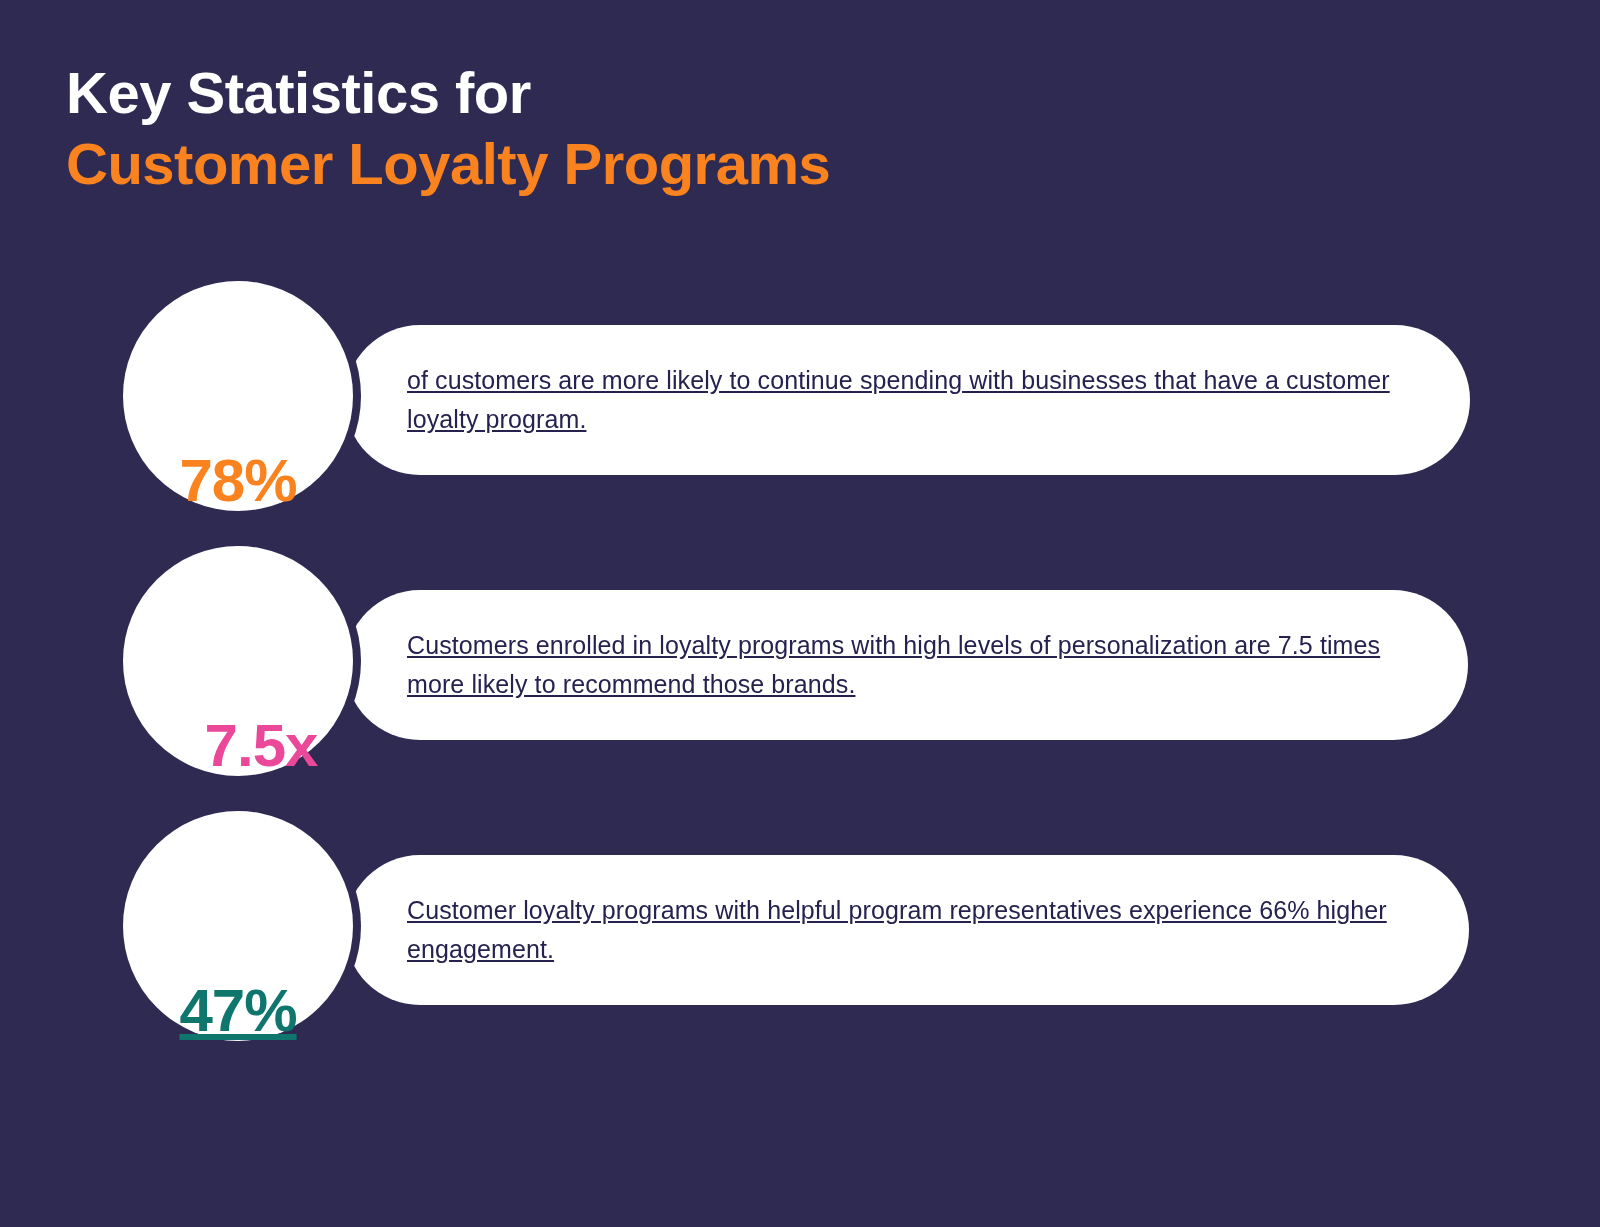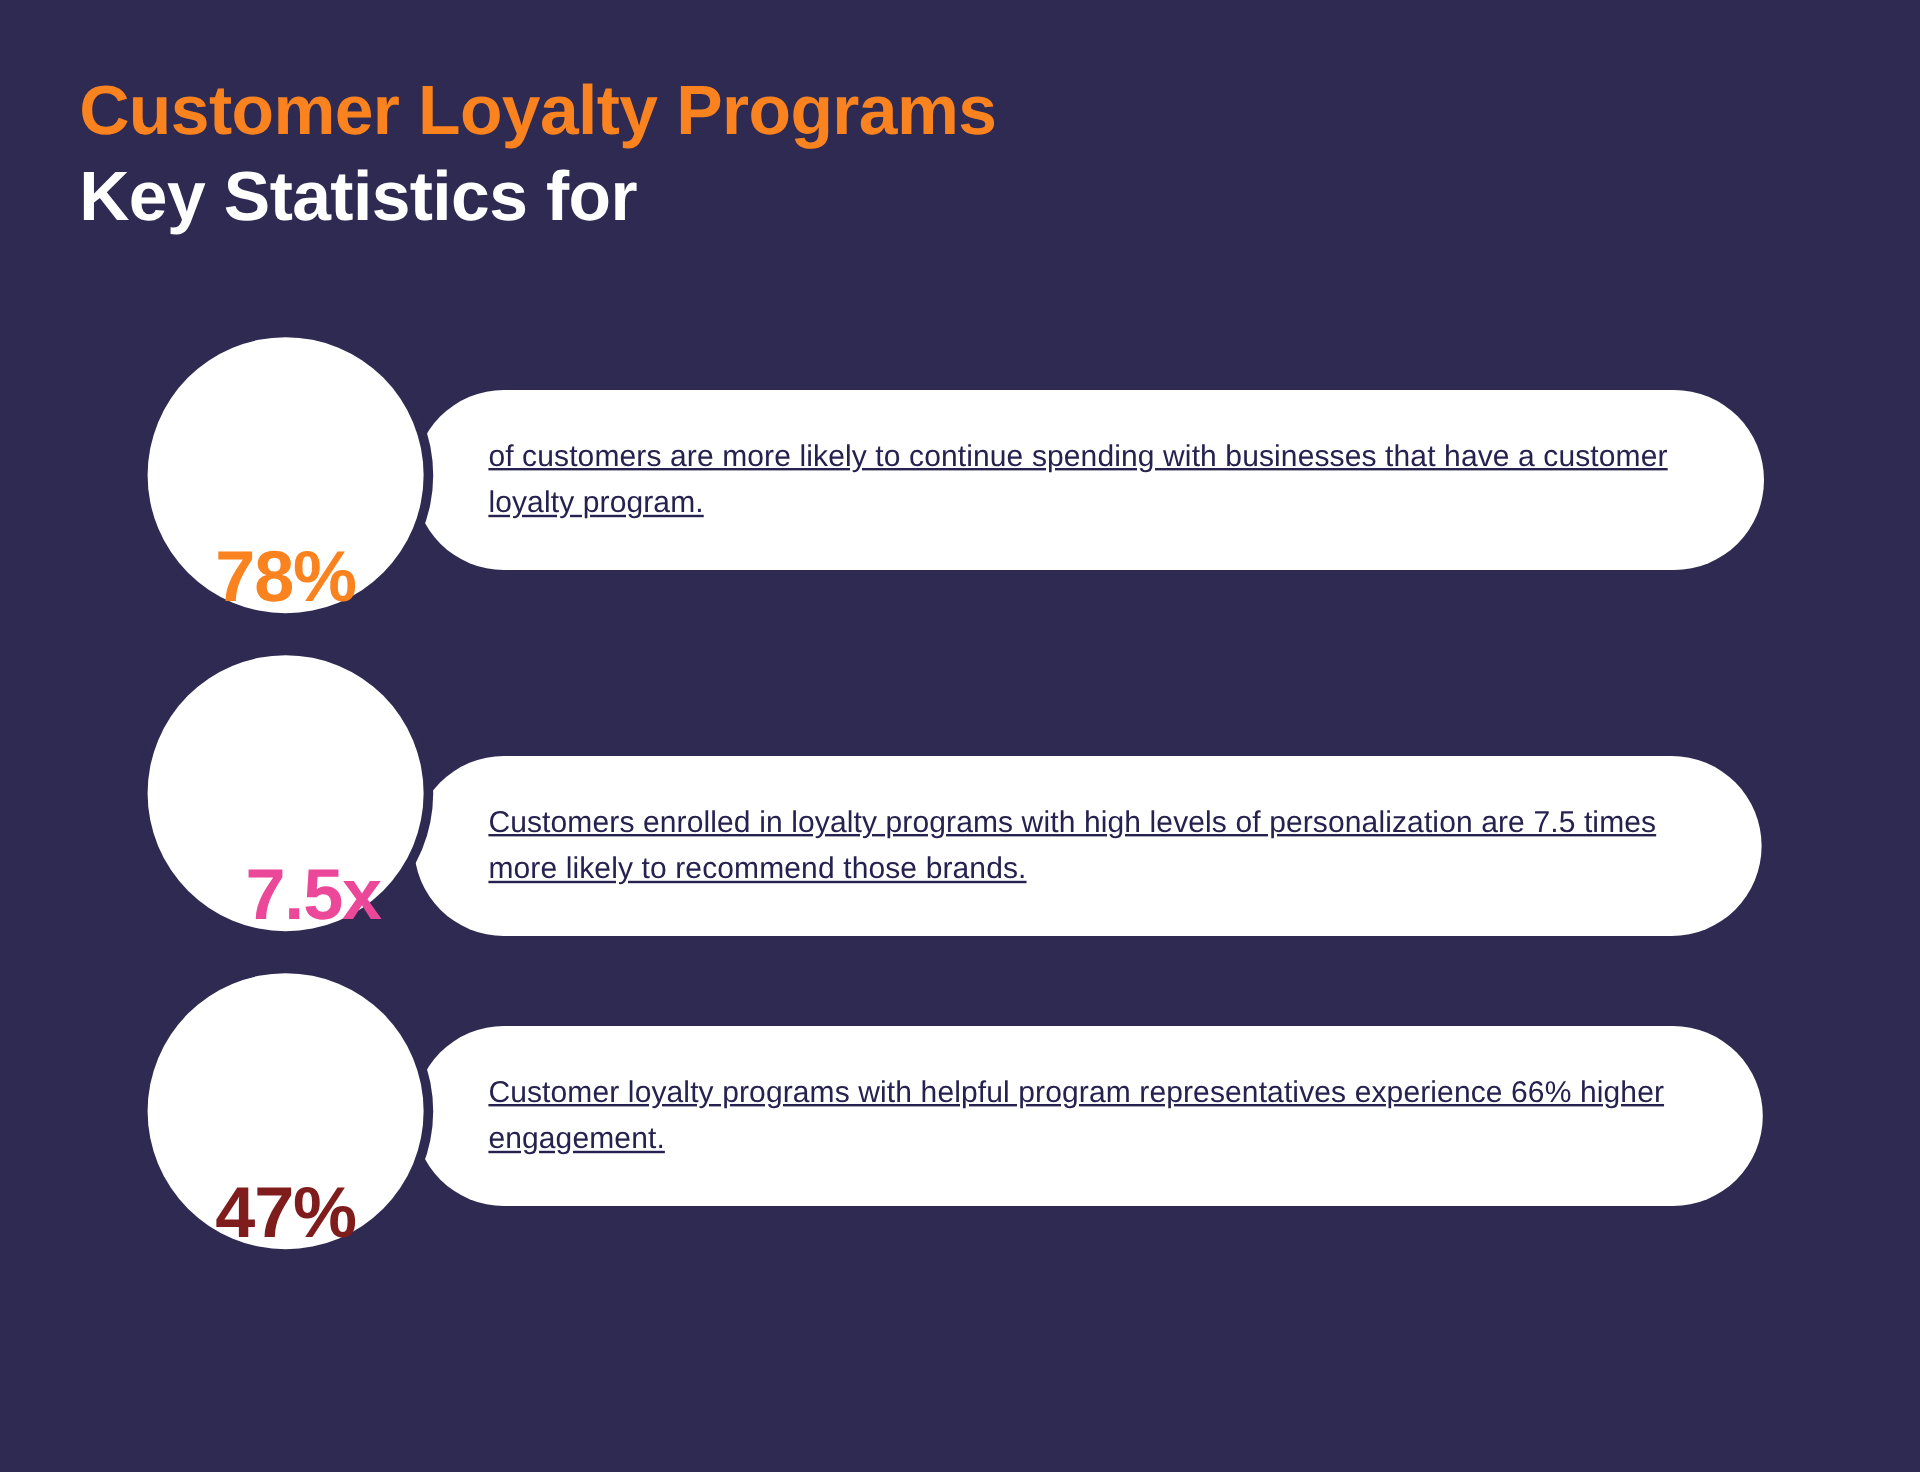--- a/index.html
+++ b/index.html
@@ -63,21 +63,21 @@
     left: 345px;
     top: 44px;
     height: 150px;
     background: #ffffff;
     border-radius: 75px;
     box-sizing: border-box;
     display: flex;
     align-items: center;
   }
   .stat-row.row-0 .stat-pill { width: 1125px; }
-  .stat-row.row-1 .stat-pill { width: 1123px; margin-top: 40px; }
+  .stat-row.row-1 .stat-pill { width: 1123px; }
   .stat-row.row-2 .stat-pill { width: 1124px; }
 
   .stat-text {
     margin-left: 62px;
     margin-right: 60px;
     color: #262250;
     font-family: "Liberation Sans", sans-serif;
     font-size: 25px;
     font-weight: 400;
     line-height: 1.56;
@@ -111,39 +111,39 @@
   }
   .stat-value {
     font-family: "Liberation Sans", sans-serif;
     font-weight: bold;
     font-size: 60px;
     letter-spacing: -1px;
     line-height: 1;
   }
   .stat-value.accent-orange  { color: #fa8320; }
   .stat-value.accent-crimson { color: #ec4899; margin-left: 46px; }
-  .stat-value.accent-navy    { color: #7f1d1d; }
+  .stat-value.accent-navy    { color: #0f766e; text-decoration: underline; }
 
   
   .footer {
     position: absolute;
     left: 0;
     bottom: 0;
     width: 1600px;
     height: 140px;
   }
 </style>
 </head>
 <body>
 
 <div class="infographic">
 
   <div class="header">
+    <div class="title-line title-line-1">Key Statistics for</div>
     <div class="title-line title-line-2">Customer Loyalty Programs</div>
-    <div class="title-line title-line-1">Key Statistics for</div>
   </div>
 
   <div class="stats">
 
     <div class="stat-row row-0">
       <div class="stat-pill">
         <div class="stat-text">of customers are more likely to continue spending with businesses that have a customer loyalty program.</div>
       </div>
       <div class="stat-ring"></div>
       <div class="stat-circle">

